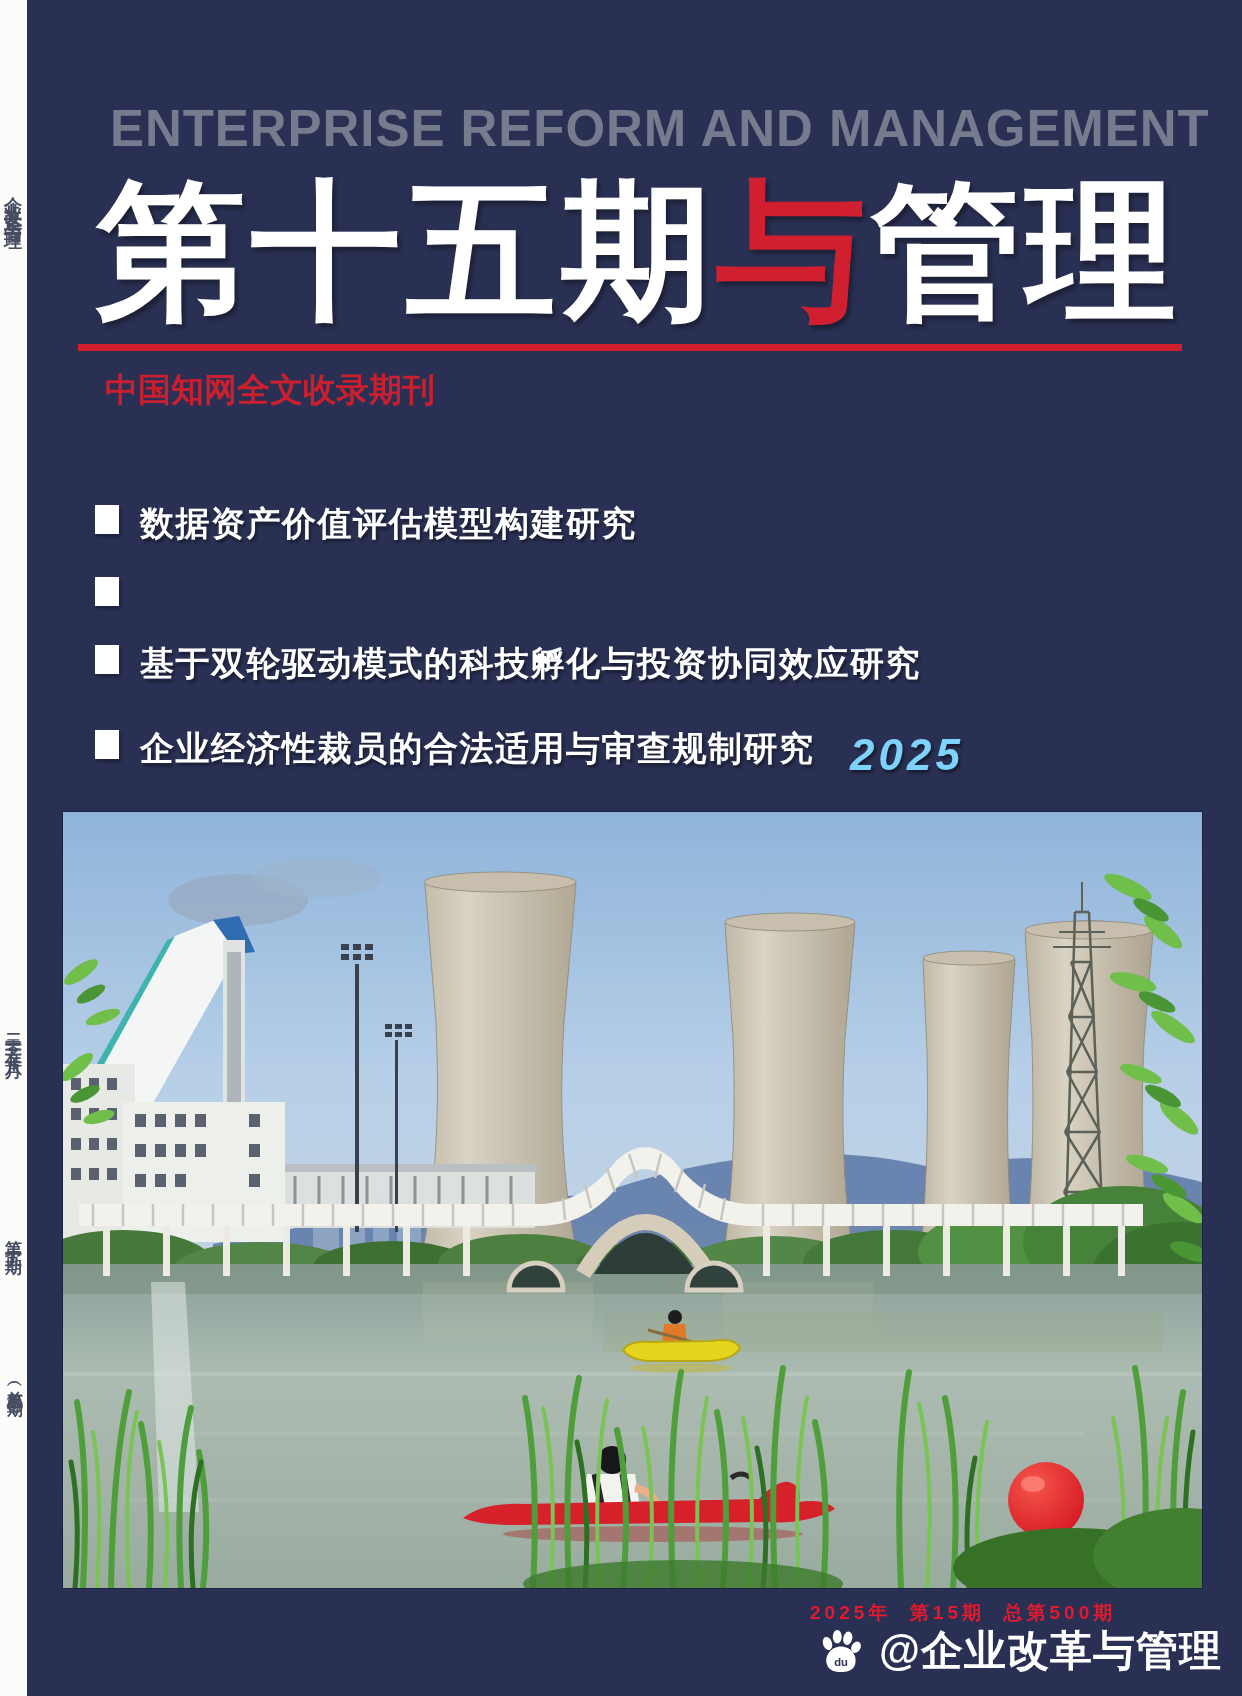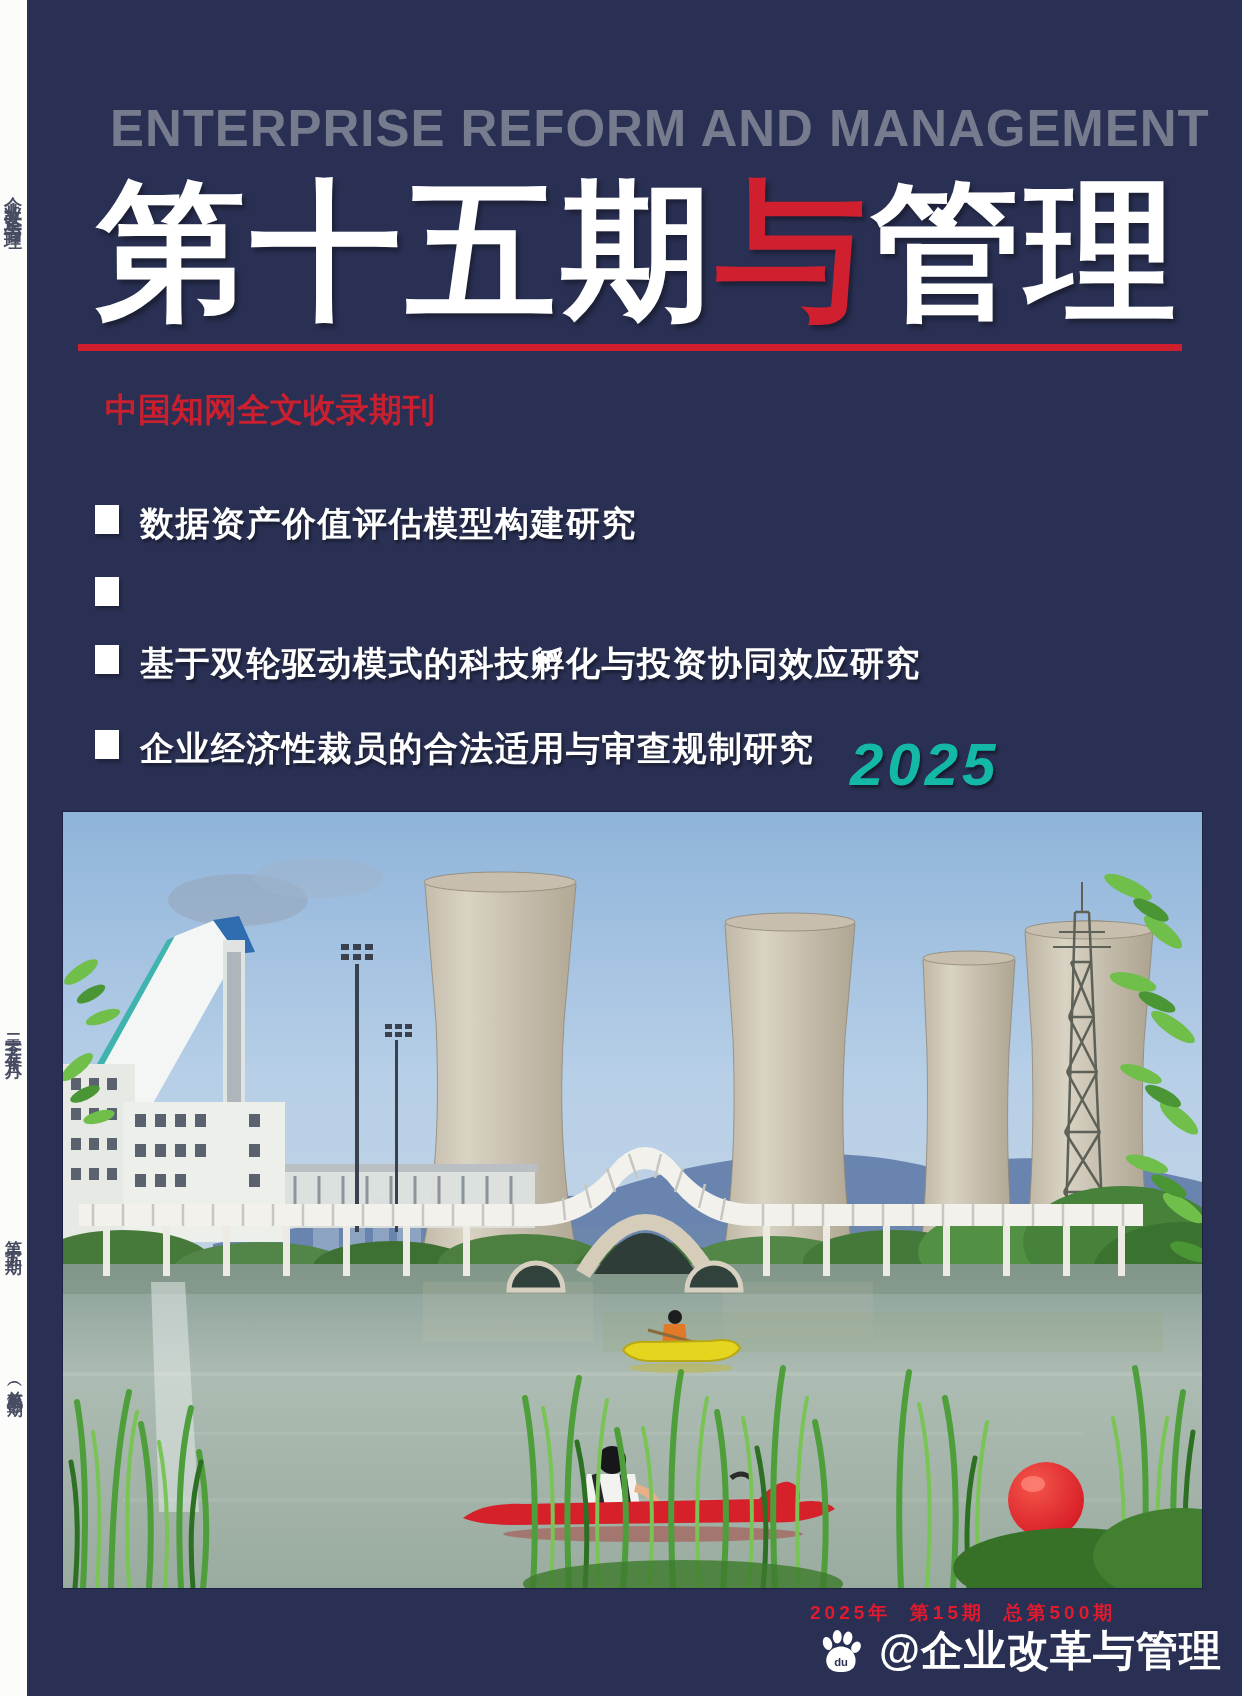--- a/index.html
+++ b/index.html
@@ -28,37 +28,37 @@
   .title-zh{
     position:absolute;left:96px;top:172px;width:1100px;
     font-family:"DejaVu Serif", serif;font-weight:bold;
     font-size:150px;line-height:1.05;letter-spacing:5px;white-space:nowrap;
     color:#ffffff;text-shadow:3px 4px 4px rgba(0,0,0,.35);
   }
   .title-zh .accent{color:#d01f2e;}
   .red-rule{position:absolute;left:78px;top:344px;width:1104px;height:7px;background:#cf1e2e;}
   .indexing{position:absolute;top:368px;left:0;width:1242px;height:40px;
     color:#c91f2f;font-weight:bold;font-size:33px;white-space:nowrap;}
-  .indexing .ix-left{position:absolute;left:105px;margin-top:20px;}
+  .indexing .ix-left{position:absolute;left:105px;}
   .indexing .ix-right{position:absolute;left:538px;}
   
   .article-row{position:absolute;left:95px;width:1050px;height:44px;color:#ffffff;}
   .article-row .bullet{
     position:absolute;left:0;top:4px;width:24px;height:29px;background:#ffffff;
     box-shadow:2px 3px 3px rgba(0,0,0,.3);
   }
   .article-row .a-text{
     position:absolute;left:45px;top:0;font-size:34px;font-weight:bold;letter-spacing:1.5px;
     white-space:nowrap;text-shadow:2px 3px 3px rgba(0,0,0,.4);
   }
   .row1{top:501px;} .row2{top:573px;} .row3{top:641px;padding-left:20px;} .row4{top:706px;margin-top:20px;}
   
   .year-badge{
     position:absolute;left:850px;top:730px;
-    color:#14b8a6;font-size:60px;font-weight:bold;font-style:italic;letter-spacing:4px;
+    color:#7dd3fc;font-size:44px;font-weight:bold;font-style:italic;letter-spacing:4px;
     text-shadow:2px 3px 3px rgba(0,0,0,.45);
   }
   
   .photo{
     position:absolute;left:63px;top:812px;width:1139px;height:776px;
     outline:1px solid #1c2240;background:#a9c2dd;
   }
   .photo svg{display:block;width:100%;height:100%;}
   
   .footer-issue{

